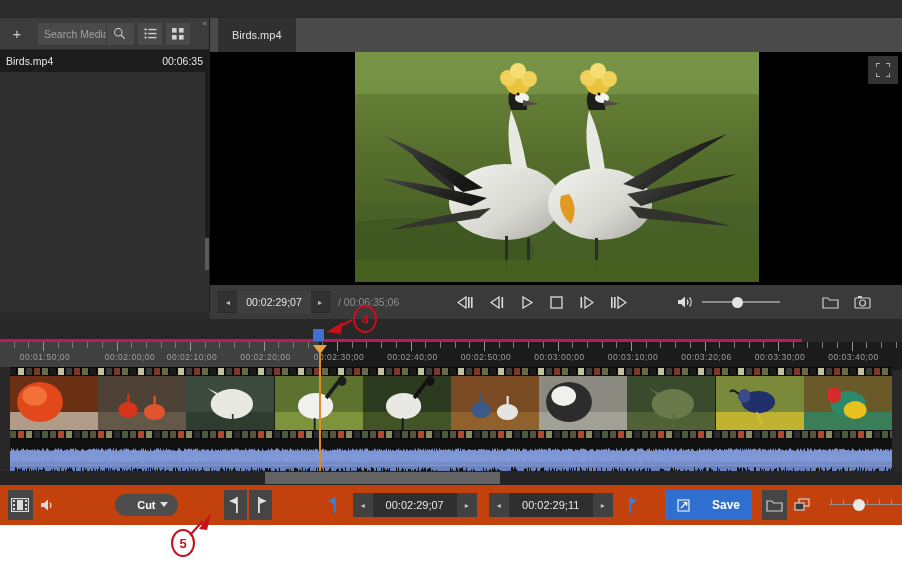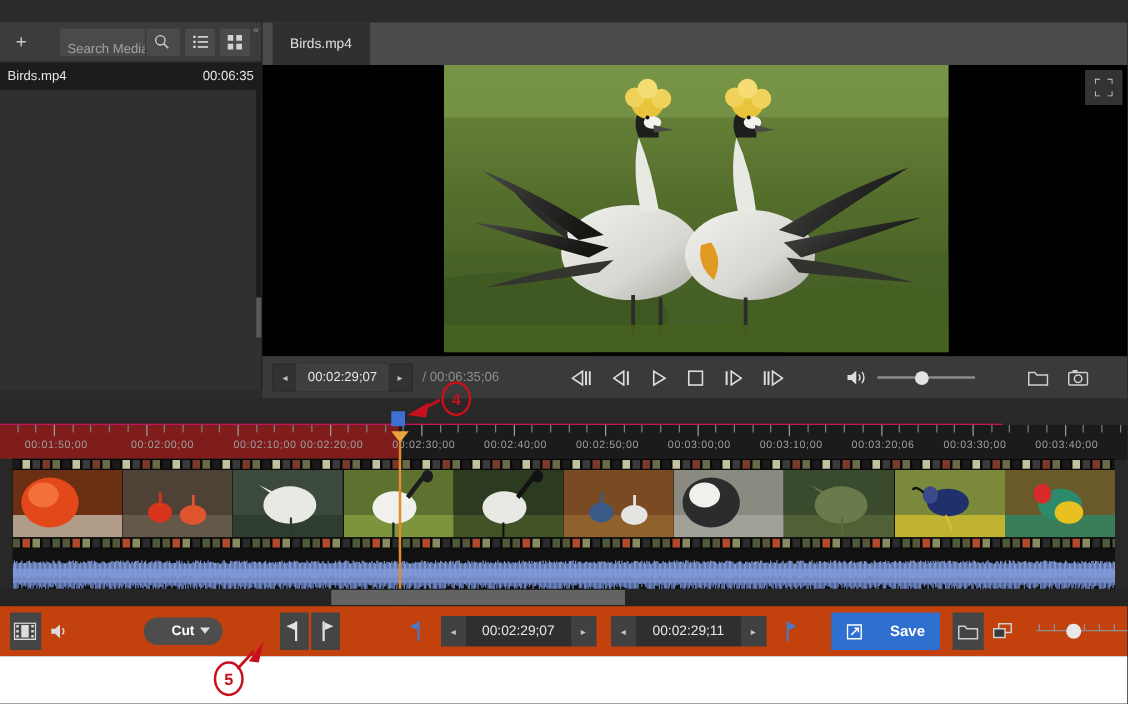--- a/index.html
+++ b/index.html
@@ -48,24 +48,24 @@
     padding: 0 4px;
     border-bottom: 1px solid #262626;
   }
   .mt-btn {
     width: 26px; height: 24px;
     display: flex; align-items: center; justify-content: center;
     color: #c9c9c9; font-size: 15px;
     cursor: default;
   }
   .search-wrap {
-    display: flex; align-items: flex-end;
+    display: flex; align-items: center;
     background: #4a4a4a;
     height: 22px; width: 96px;
-    margin-left: 18px;
+    margin-left: 8px;
   }
   .search-input {
     background: transparent; border: 0; outline: none;
     color: #b9b9b9; font-size: 10.5px;
     font-family: "Liberation Sans", sans-serif;
     width: 68px; padding-left: 6px;
   }
   .search-input::placeholder { color: #a2a2a2; }
   .search-btn {
     width: 26px; height: 22px;
@@ -191,22 +191,22 @@
 
   
   .timeline {
     position: absolute; left: 0; top: 319px;
     width: 902px; height: 166px;
     background: #282828;
   }
   .ruler {
     position: absolute; left: 0; top: 20px;
     width: 802px; height: 28px;
-    background: #7f1d1d;
-    border-top: 1px solid #be185d;
+    background: #404040;
+    border-top: 3px solid #be185d;
   }
   .ruler-dark {
     position: absolute; left: 319px; top: 0;
     width: 583px; height: 28px;
     background: #1b1b1b;
   }
   .tick {
     position: absolute; top: 0; width: 1px; height: 6px;
     background: #7c7c7c;
   }
@@ -636,21 +636,21 @@
           <div class="tick major" style="left: 851.5px;"></div>
           <div class="tick" style="left: 866.2px;"></div>
           <div class="tick" style="left: 880.9px;"></div>
           <div class="tick" style="left: 895.6px;"></div>
           <div class="tick" style="left: 28.3px;"></div>
           <div class="tick" style="left: 13.6px;"></div>
         </div>
       <div id="ruler-labels">
           <div class="tick-label" style="left: 45px;">00:01:50;00</div>
           <div class="tick-label" style="left: 130px;">00:02:00;00</div>
-          <div class="tick-label" style="left: 192px; margin-left: 20px;">00:02:10;00</div>
+          <div class="tick-label" style="left: 192px;">00:02:10;00</div>
           <div class="tick-label" style="left: 265.5px;">00:02:20;00</div>
           <div class="tick-label" style="left: 339px;">00:02:30;00</div>
           <div class="tick-label" style="left: 412.5px; text-align: center;">00:02:40;00</div>
           <div class="tick-label" style="left: 486px;">00:02:50;00</div>
           <div class="tick-label" style="left: 559.5px;">00:03:00;00</div>
           <div class="tick-label" style="left: 633px;">00:03:10;00</div>
           <div class="tick-label" style="left: 706.5px;">00:03:20;06</div>
           <div class="tick-label" style="left: 780px;">00:03:30;00</div>
           <div class="tick-label" style="left: 853.5px;">00:03:40;00</div>
         </div>

